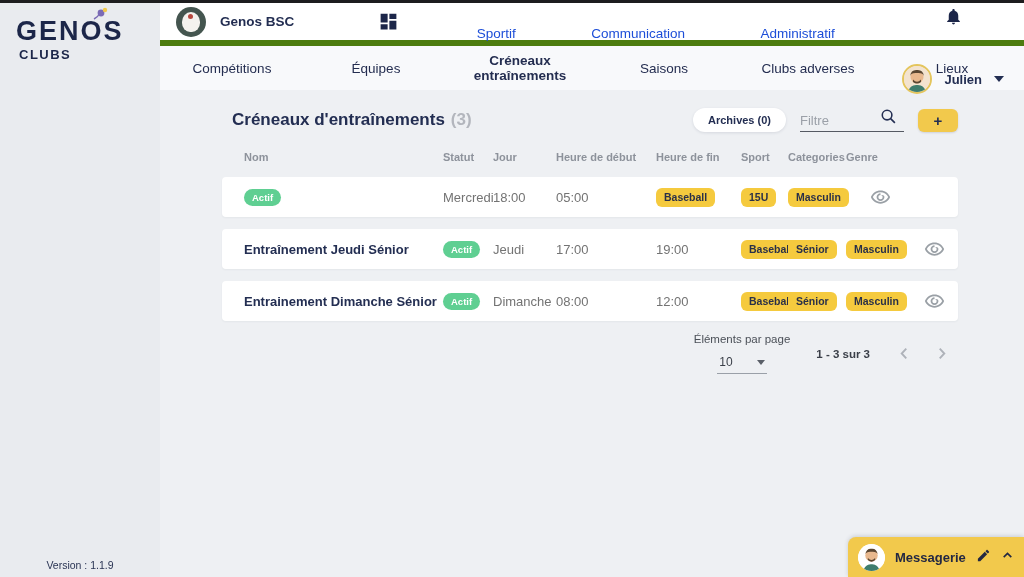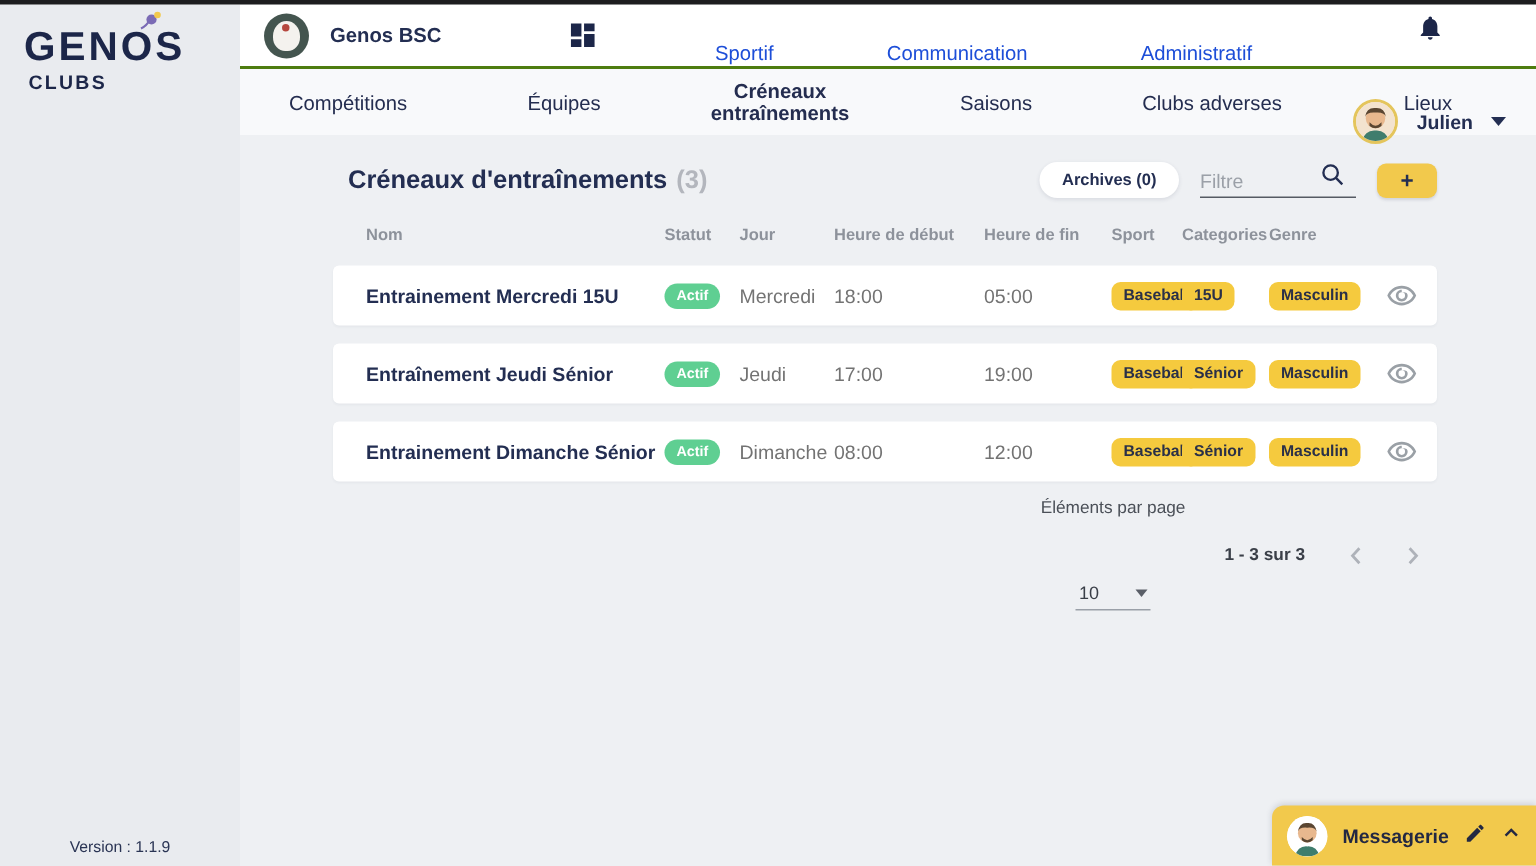--- a/index.html
+++ b/index.html
@@ -31,21 +31,21 @@
   .side-item.active::after {
     content:""; position:absolute; right:0; top:0; width:4px; height:45px;
     background:#f2c94c; border-radius:2px;
   }
   .version { position:absolute; bottom:6px; width:160px; text-align:center; font-size:10.5px; color:#2a3454; }
 
   
   .topbar {
     position:fixed; top:3px; left:160px; width:864px; height:43px;
     background:#ffffff; display:flex; align-items:center; z-index:40;
-    border-bottom:2px solid #4d7c0f;
+    border-bottom:6px solid #4d7c0f;
   }
   .club-chip { display:flex; align-items:center; gap:14px; padding-left:16px; width:210px; }
   .club-crest { width:30px; height:30px; border-radius:50%; background:#44554f; display:flex; align-items:center; justify-content:center; }
   .club-crest .inner { width:18px; height:20px; background:#f4f2ee; border-radius:50% 50% 45% 45%; position:relative; }
   .club-crest .inner::before { content:""; position:absolute; top:2px; left:6px; width:5px; height:5px; border-radius:50%; background:#b6483f; }
   .club-name { font-weight:bold; font-size:13.5px; }
   .apps-btn { margin-left:8px; cursor:pointer; display:flex; }
   .top-menu { display:flex; align-items:center; flex:1; justify-content:space-around; padding:0 30px 0 40px; }
   .top-menu-item { cursor:pointer; font-size:13.5px; color:#1d4ed8;margin-top:23px; }
   .icon-btn { cursor:pointer; display:flex; align-items:center; }
@@ -97,21 +97,21 @@
     padding:3px 8px; border-radius:9px;
   }
   .badge-tag {
     display:inline-block; background:#f5ca3e; color:#2a3048; font-size:10.5px; font-weight:bold;
     padding:3.5px 8px; border-radius:6px; white-space:nowrap;
   }
   .eye-btn { background:none; border:none; cursor:pointer; display:flex; justify-content:center; padding:0; }
 
   .pagination { display:flex; align-items:center; justify-content:flex-end; gap:26px; margin-top:12px; padding-right:8px; }
   .perpage { display:flex; align-items:center; gap:10px; font-size:11.5px; color:#4b5058;flex-direction:column; }
-  .perpage-select { display:flex; align-items:center; gap:24px; border-bottom:1px solid #9aa0a8; padding:0 2px 4px 2px; cursor:pointer;margin-top:33px; }
+  .perpage-select { display:flex; align-items:center; gap:24px; border-bottom:1px solid #9aa0a8; padding:0 2px 4px 2px; cursor:pointer; }
   .perpage-value { font-size:12px; color:#3a3f48; }
   .caret-small { width:0; height:0; border-left:4.5px solid transparent; border-right:4.5px solid transparent; border-top:5px solid #5a5f68; }
   .range-label { font-size:11.5px; font-weight:bold; color:#3a3f48; }
   .pager-arrows { display:flex; align-items:center; gap:20px; }
   .pager-btn { background:none; border:none; cursor:pointer; padding:0; display:flex; }
 
   
   .messenger {
     position:fixed; right:0; bottom:0; width:176px; height:40px; background:#f2c94c;
     border-radius:8px 0 0 0; display:flex; align-items:center; gap:10px; padding:0 10px 0 10px;
@@ -219,21 +219,20 @@
       <div class="th">Jour</div>
       <div class="th">Heure de début</div>
       <div class="th">Heure de fin</div>
       <div class="th">Sport</div>
       <div class="th">Categories</div>
       <div class="th">Genre</div>
       <div class="th"></div>
     </div>
   <div id="tbody">
       <div class="grid-row trow">
-        <div class="cell-name">Entrainement Mercredi 15U</div>
         <div><span class="badge-status">Actif</span></div>
         <div class="cell-text">Mercredi</div>
         <div class="cell-text">18:00</div>
         <div class="cell-text">05:00</div>
         <div><span class="badge-tag">Baseball</span></div>
         <div><span class="badge-tag">15U</span></div>
         <div><span class="badge-tag">Masculin</span></div>
         <button class="eye-btn">
   <svg width="21" height="21" viewBox="0 0 24 24" fill="#9aa0a6">
             <path d="M12 6c3.79 0 7.17 2.13 8.82 5.5C19.17 14.87 15.79 17 12 17s-7.17-2.13-8.82-5.5C4.83 8.13 8.21 6 12 6m0-2C7 4 2.73 7.11 1 11.5 2.73 15.89 7 19 12 19s9.27-3.11 11-7.5C21.27 7.11 17 4 12 4zm0 5a2.5 2.5 0 0 1 0 5 2.5 2.5 0 0 1 0-5m0-2c-2.48 0-4.5 2.02-4.5 4.5S9.52 16 12 16s4.5-2.02 4.5-4.5S14.48 9 12 9z"></path>

